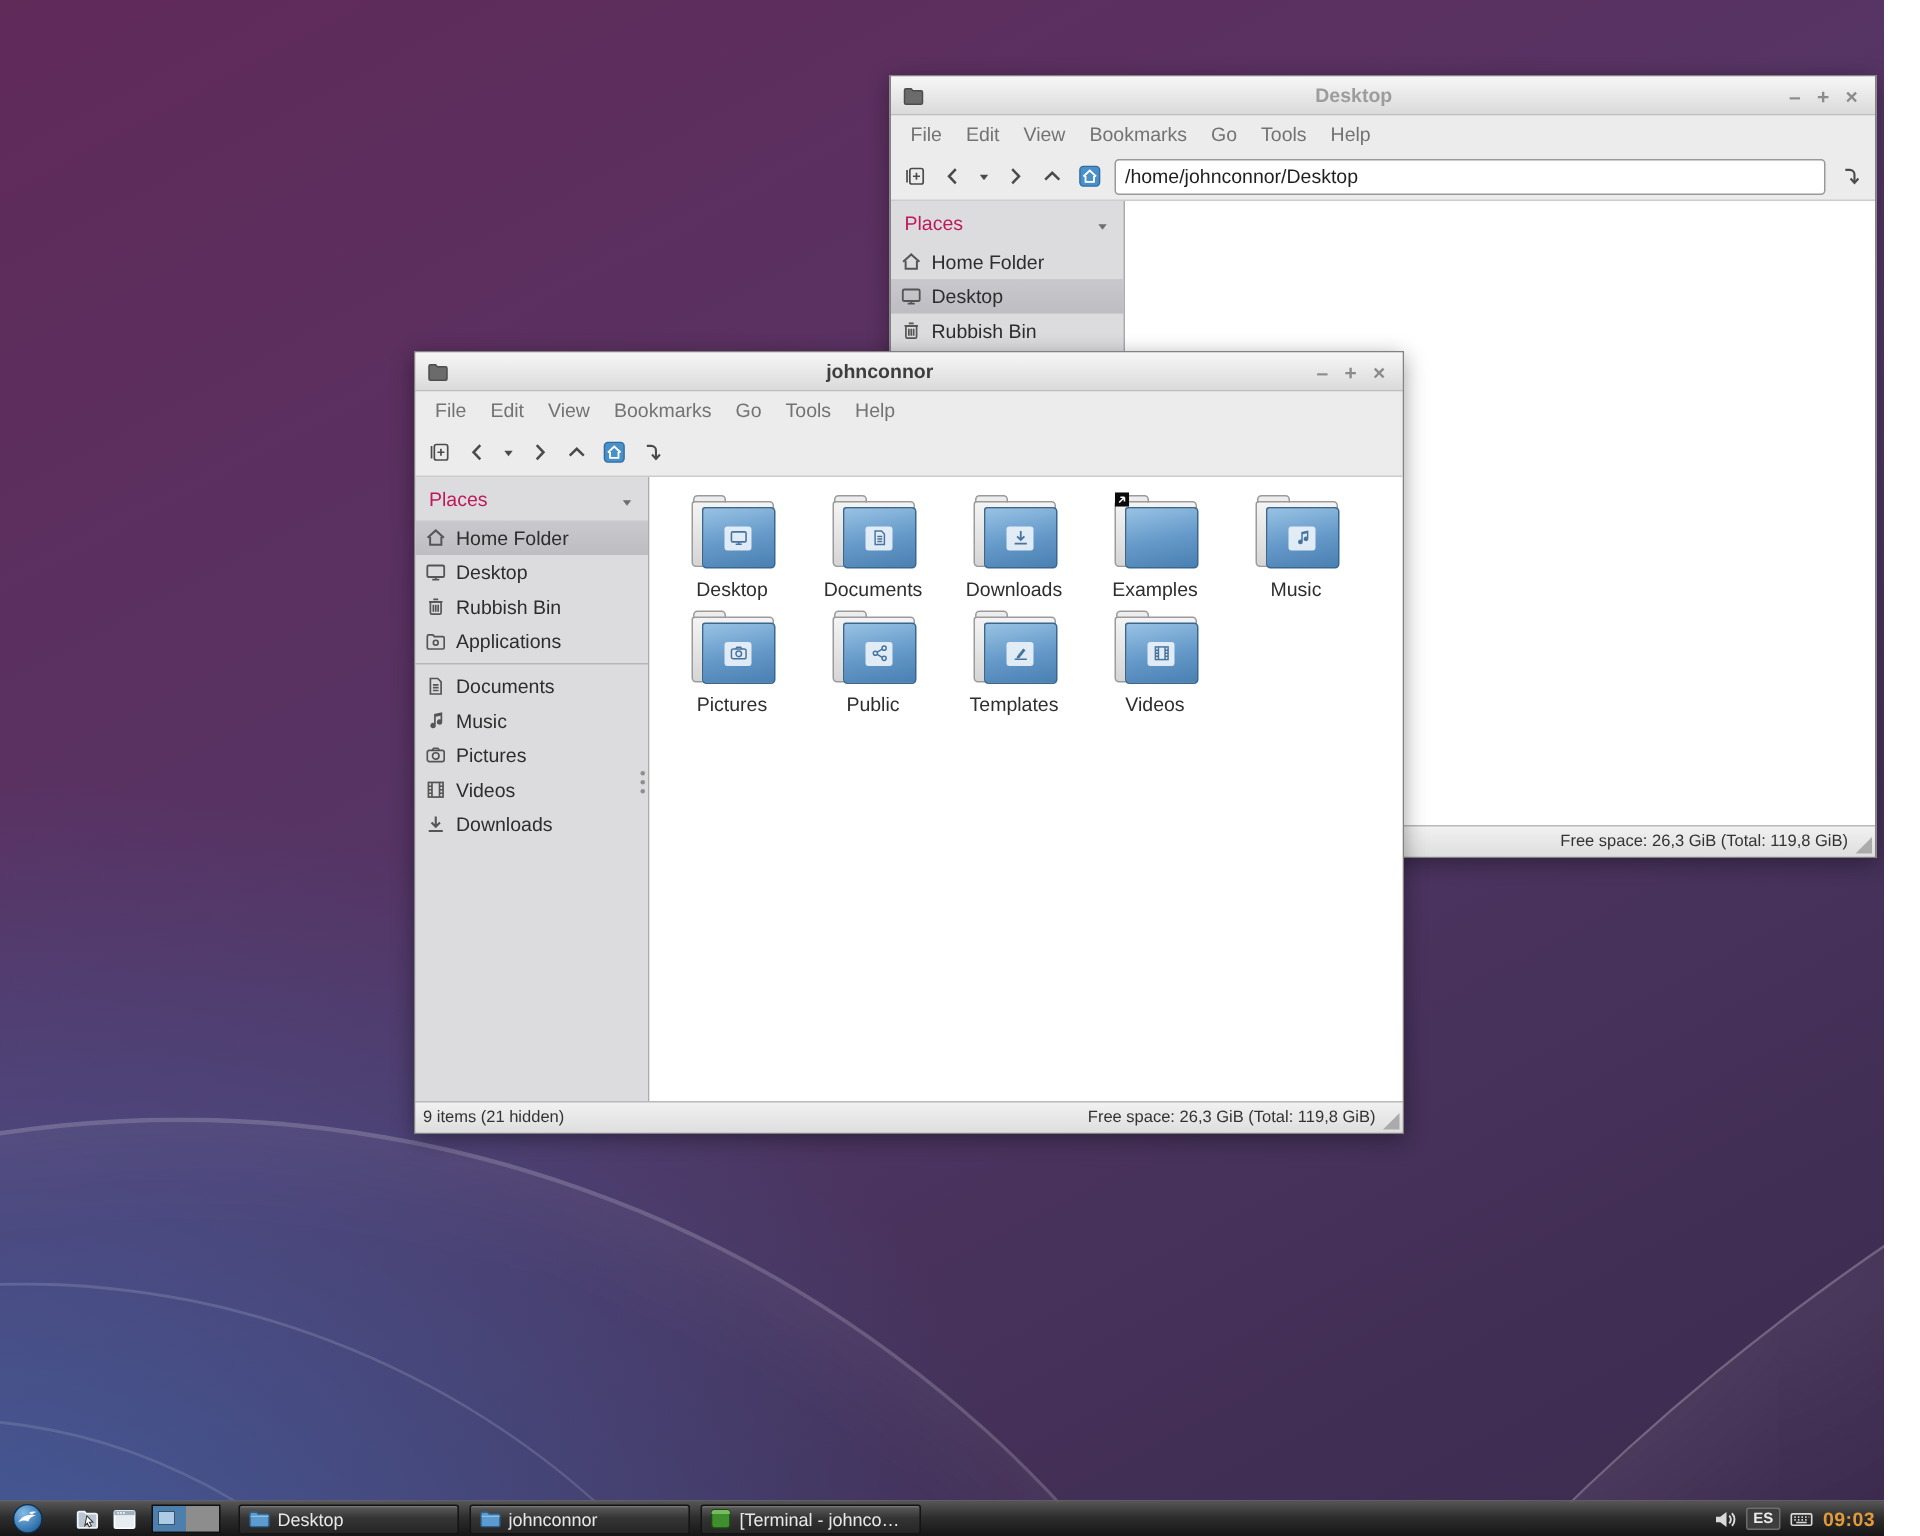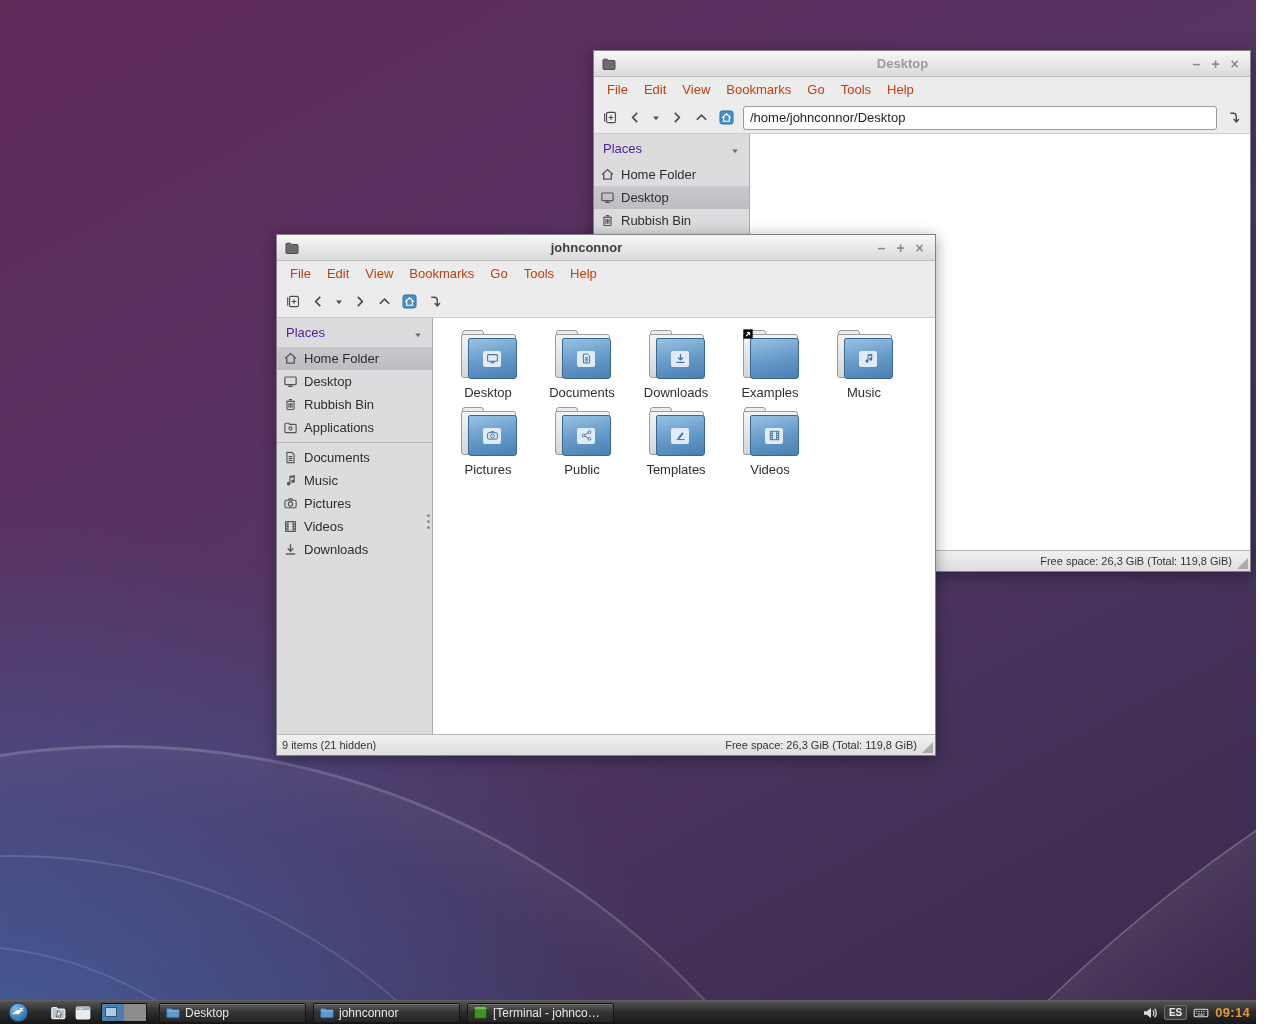--- a/index.html
+++ b/index.html
@@ -24,33 +24,33 @@
   .titlebar{height:25px;flex:none;background:linear-gradient(#f7f7f7,#dadada);
     border-bottom:1px solid #bdbdbd;display:flex;align-items:center;padding:0 7px;gap:6px;}
   .win-icon{width:16px;height:16px;flex:none;color:#5a5a5a;}
   .win-icon svg,.icon svg{width:100%;height:100%;display:block;}
   .title{flex:1;text-align:center;font-size:13px;font-weight:bold;color:#3e3e3e;
     white-space:nowrap;overflow:hidden;}
   .window.inactive .title{color:#9c9c9c;}
   .controls{display:flex;gap:2px;}
   .controls span{width:17px;text-align:center;color:#8b8b8b;font-size:14px;font-weight:bold;cursor:default;}
   .menubar{height:25px;flex:none;display:flex;align-items:center;padding:0 5px;background:#ececec;}
-  .menu-item{padding:3px 8px;font-size:13px;color:#c2410c;}
+  .menu-item{padding:3px 8px;font-size:13px;color:#737373;}
   .toolbar{height:31px;flex:none;display:flex;align-items:center;gap:2px;padding:0 5px;
     background:#ececec;border-bottom:1px solid #cccccc;}
   .tbtn{width:23px;height:23px;display:flex;align-items:center;justify-content:center;color:#4b4b4b;}
   .tbtn.narrow{width:14px;}
   .tbtn svg{width:15px;height:15px;}
   .tbtn.narrow svg{width:10px;height:10px;}
   .addr{flex:1;height:22px;margin:0 3px;border:1px solid #999;border-radius:3px;background:#fff;
     font-family:inherit;font-size:13px;color:#1f1f1f;padding:0 6px;outline:none;}
   .win-body{flex:1;display:flex;min-height:0;}
   .sidebar{width:155px;flex:none;background:#dcdcdf;border-right:1px solid #ababab;position:relative;}
   .side-header{height:29px;display:flex;align-items:center;justify-content:space-between;
-    padding:0 9px;font-size:13px;color:#4c1d95;}
+    padding:0 9px;font-size:13px;color:#be185d;}
   .side-caret{width:10px;height:10px;color:#6e6e6e;}
   .side-row{height:23px;display:flex;align-items:center;gap:6px;padding:0 4px 0 6px;
     font-size:13px;color:#2d2d2d;white-space:nowrap;}
   .side-row .icon{width:15px;height:15px;color:#555;flex:none;}
   .side-row.selected{background:linear-gradient(var(--selection-gray,#c9c9cd),#bdbdc2);}
   .side-sep{height:1px;background:#b6b6b6;margin:3px 0;}
   .splitter{position:absolute;right:2px;top:47%;display:flex;flex-direction:column;gap:3px;}
   .splitter i{width:3px;height:3px;background:#8f8f8f;border-radius:50%;}
   .content{flex:1;background:#ffffff;min-width:0;position:relative;}
   .file-grid{display:flex;flex-wrap:wrap;padding:13px 0 0 8px;}
@@ -704,21 +704,21 @@
             <path d="M10.8 5.4a3.6 3.6 0 0 1 0 5.2M12.6 3.8a6 6 0 0 1 0 8.4" fill="none" stroke="currentColor" stroke-width="1.3"></path>
           </svg>
         </span>
       <span class="layout-badge">ES</span>
       <span class="icon">
           <svg viewBox="0 0 16 16" fill="none" stroke="currentColor" stroke-width="1.1">
             <rect x="1.2" y="4.2" width="13.6" height="7.6" rx="1"></rect>
             <path d="M3.2 6.4h1M5.6 6.4h1M8 6.4h1M10.4 6.4h1M12.8 6.4h.3M3.2 8.2h1M5.6 8.2h1M8 8.2h1M10.4 8.2h1M4.5 10h7"></path>
           </svg>
         </span>
-      <span class="clock">09:14</span>
+      <span class="clock">09:03</span>
       <span class="icon">
           <svg viewBox="0 0 16 16" fill="none" stroke="currentColor" stroke-width="1.5">
             <path d="M5.3 4.6a5 5 0 1 0 5.4 0"></path>
             <path d="M8 2.2v5.2"></path>
           </svg>
         </span>
     </div>
   </div>
 </div>
 

